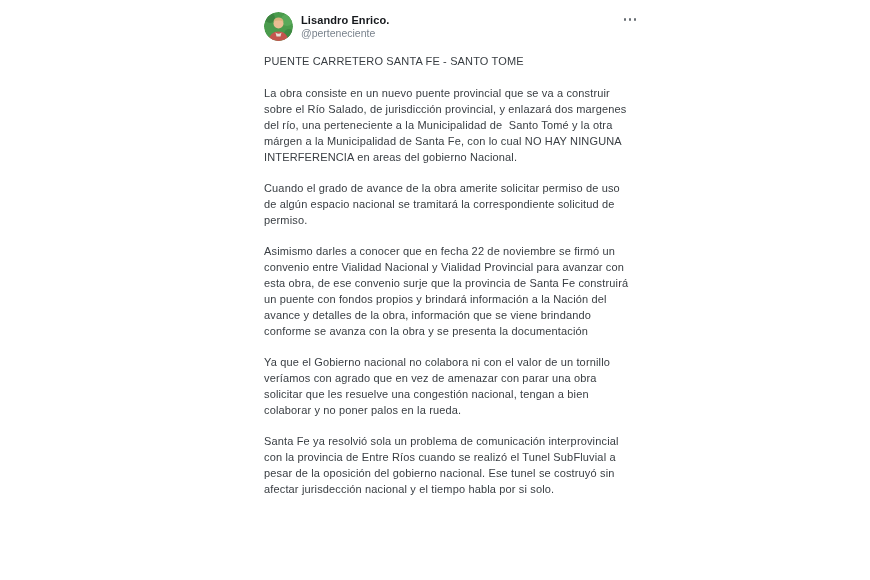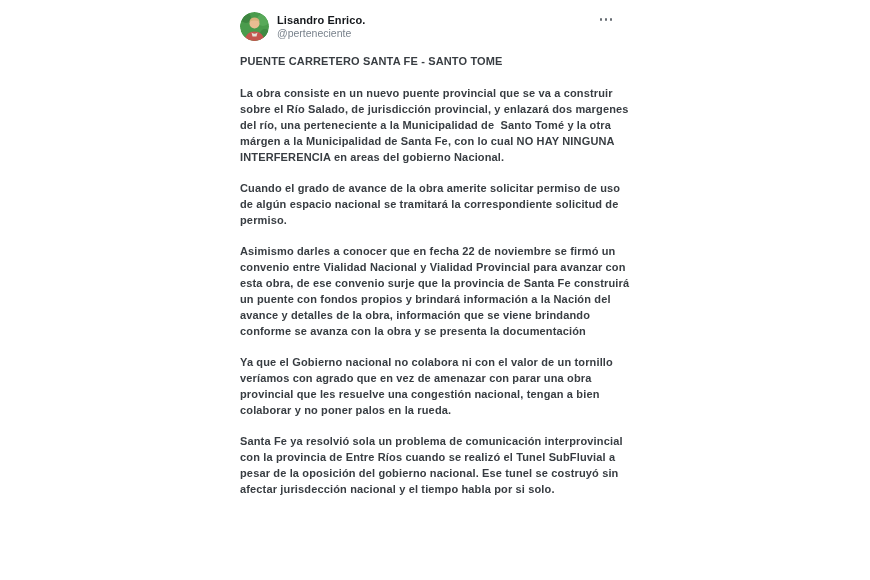--- a/index.html
+++ b/index.html
@@ -5,21 +5,21 @@
   * { margin: 0; padding: 0; box-sizing: border-box; }
   html, body {
     width: 870px; height: 580px;
     background: #ffffff;
     font-family: "Liberation Sans", sans-serif;
     overflow: hidden;
     position: relative;
   }
   .post {
     position: absolute;
-    left: 240px;
+    left: 264px;
     top: 12px;
     width: 374px;
   }
   .post-header {
     display: flex;
     align-items: flex-start;
     width: 374px;
   }
   .avatar {
     width: 29px; height: 29px;
@@ -63,21 +63,20 @@
     align-self: flex-start;
   }
   .more-btn .dot {
     width: 2.5px; height: 2.5px;
     border-radius: 50%;
     background: #676d73;
   }
   .post-body {
     margin-top: 12px;
     width: 410px;
-    font-weight: bold;
   }
   .post-title,
   .post-paragraph {
     font-size: 11px;
     line-height: 16px;
     color: #383d42;
     letter-spacing: 0.15px;
     white-space: pre-wrap;
   }
   .post-title { margin-bottom: 16px; }
@@ -136,21 +135,21 @@
 de algún espacio nacional se tramitará la correspondiente solicitud de
 permiso.</p>
     <p class="post-paragraph">Asimismo darles a conocer que en fecha 22 de noviembre se firmó un
 convenio entre Vialidad Nacional y Vialidad Provincial para avanzar con
 esta obra, de ese convenio surje que la provincia de Santa Fe construirá
 un puente con fondos propios y brindará información a la Nación del
 avance y detalles de la obra, información que se viene brindando
 conforme se avanza con la obra y se presenta la documentación</p>
     <p class="post-paragraph">Ya que el Gobierno nacional no colabora ni con el valor de un tornillo
 veríamos con agrado que en vez de amenazar con parar una obra
-provincial que les resuelve una congestión nacional, tengan a bien
+solicitar que les resuelve una congestión nacional, tengan a bien
 colaborar y no poner palos en la rueda.</p>
     <p class="post-paragraph">Santa Fe ya resolvió sola un problema de comunicación interprovincial
 con la provincia de Entre Ríos cuando se realizó el Tunel SubFluvial a
 pesar de la oposición del gobierno nacional. Ese tunel se costruyó sin
 afectar jurisdección nacional y el tiempo habla por si solo.</p>
   </div>
 
 </article>
 
 </body></html>

